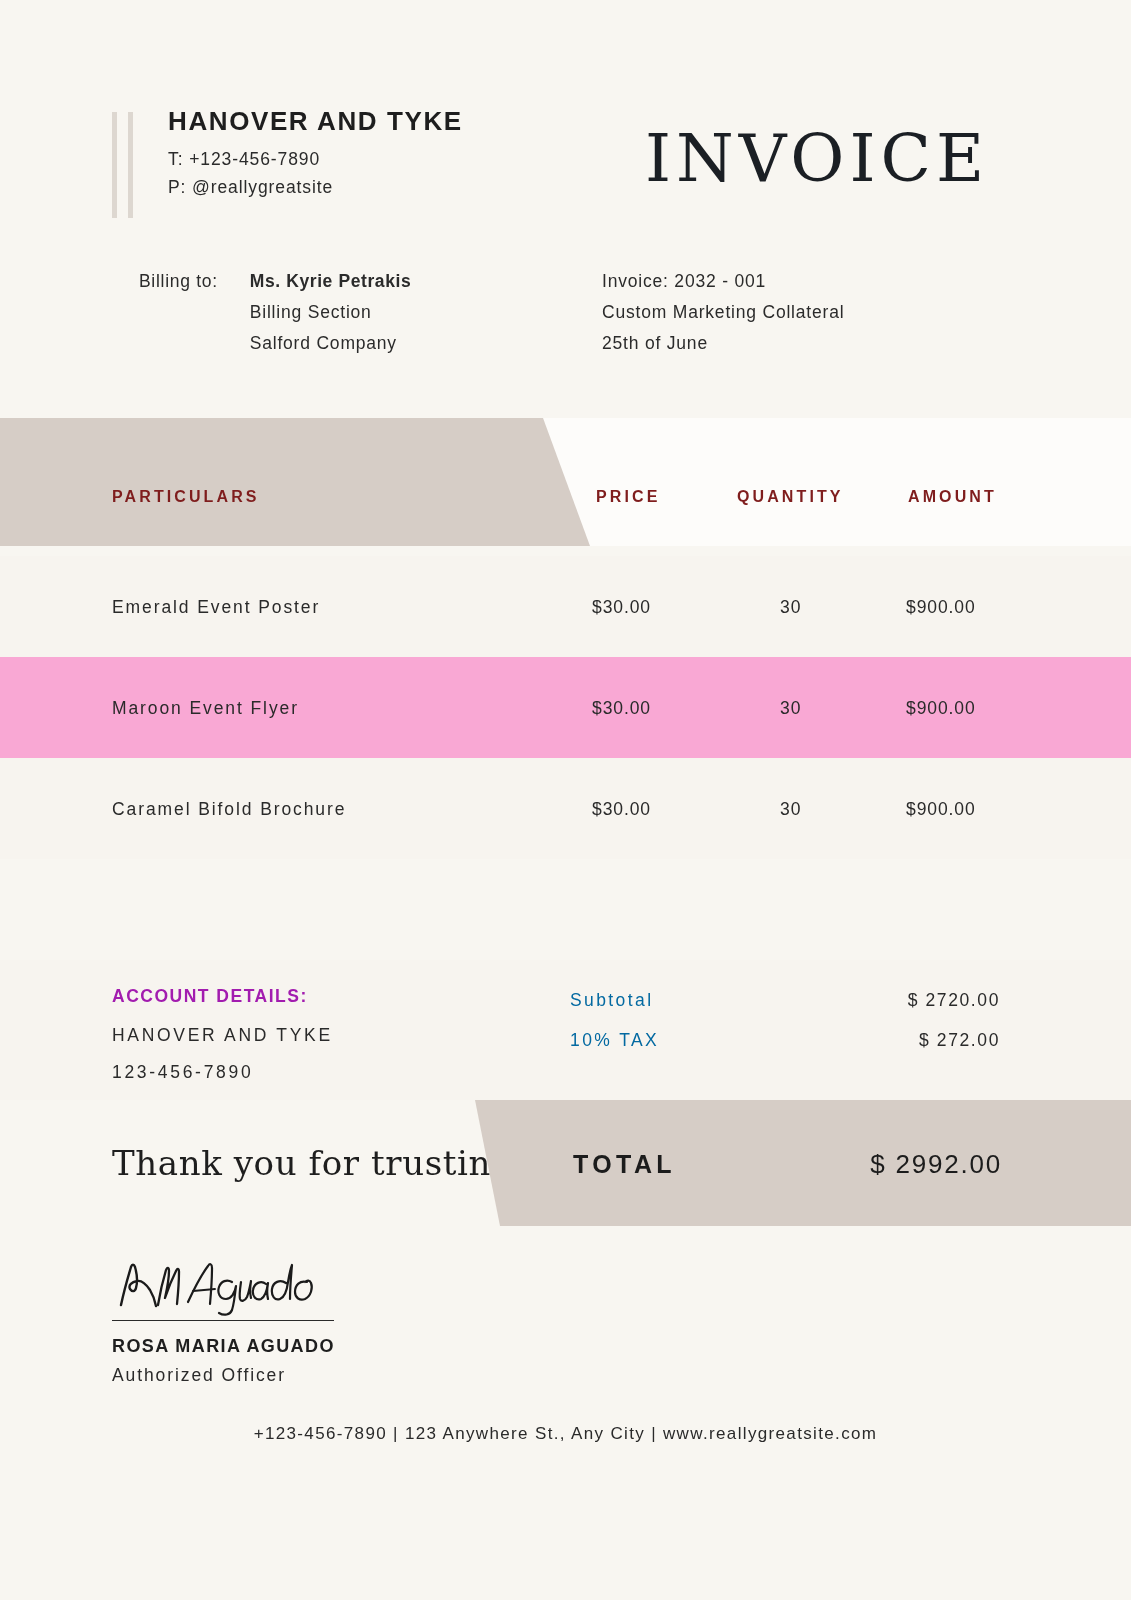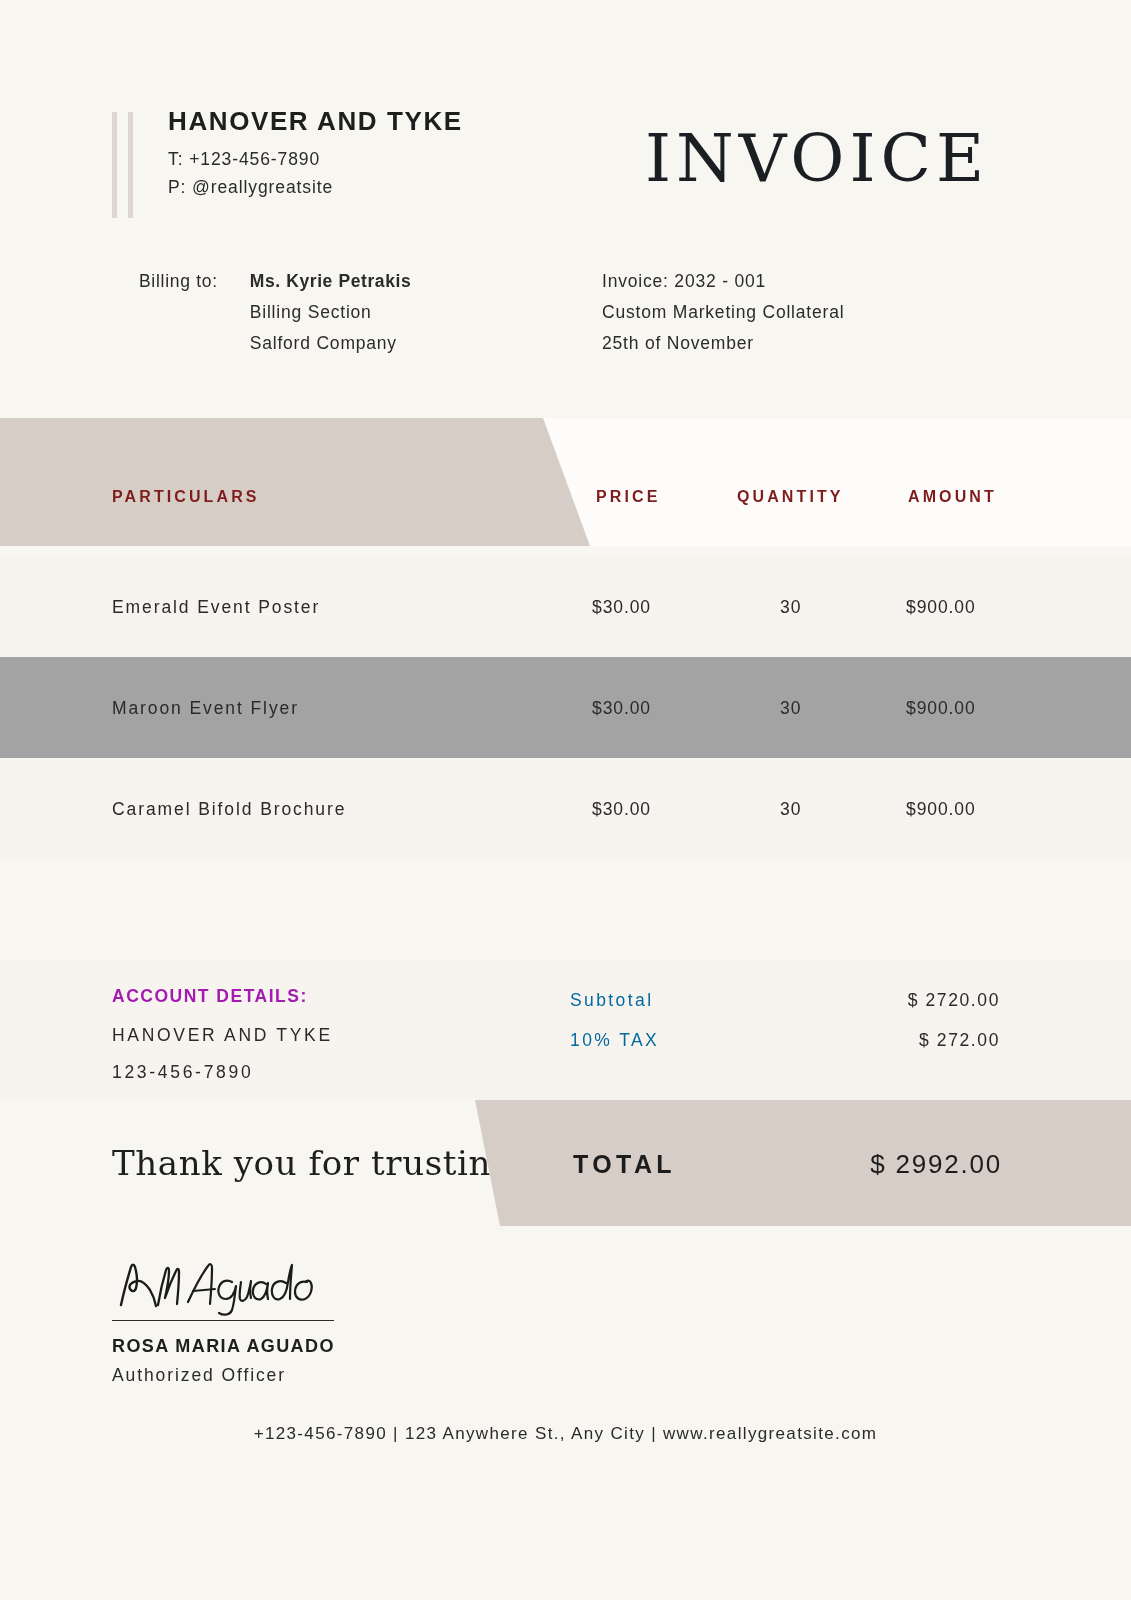--- a/index.html
+++ b/index.html
@@ -149,21 +149,21 @@
   #th-amount      { left: 908px; }
 
   
   .row {
     position: absolute;
     left: 0;
     width: 1131px;
     height: 101px;
   }
   .row.shade-a { background: #f7f4ef; }
-  .row.shade-b { background: #a3a3a3; }
+  .row.shade-b { background: #f9a8d4; }
   #row-0 { top: 556px; }
   #row-1 { top: 657px; }
   #row-2 { top: 758px; }
   #row-3 { top: 859px; }
 
   .cell {
     position: absolute;
     top: 50%;
     transform: translateY(-50%);
     font-size: 17.5px;
@@ -353,21 +353,21 @@
     <div id="billing-lines">
       <div class="billing-line strong">Ms. Kyrie Petrakis</div>
       <div class="billing-line">Billing Section</div>
       <div class="billing-line">Salford Company</div>
     </div>
   </div>
 
   <div id="invoice-meta">
     <div class="meta-line">Invoice: 2032 - 001</div>
     <div class="meta-line">Custom Marketing Collateral</div>
-    <div class="meta-line">25th of November</div>
+    <div class="meta-line">25th of June</div>
   </div>
 
   <div id="table-head">
     <div id="table-head-white"></div>
     <div id="table-head-shape"></div>
     <div class="th" id="th-particulars">PARTICULARS</div>
     <div class="th" id="th-price">PRICE</div>
     <div class="th" id="th-quantity">QUANTITY</div>
     <div class="th" id="th-amount">AMOUNT</div>
   </div>

